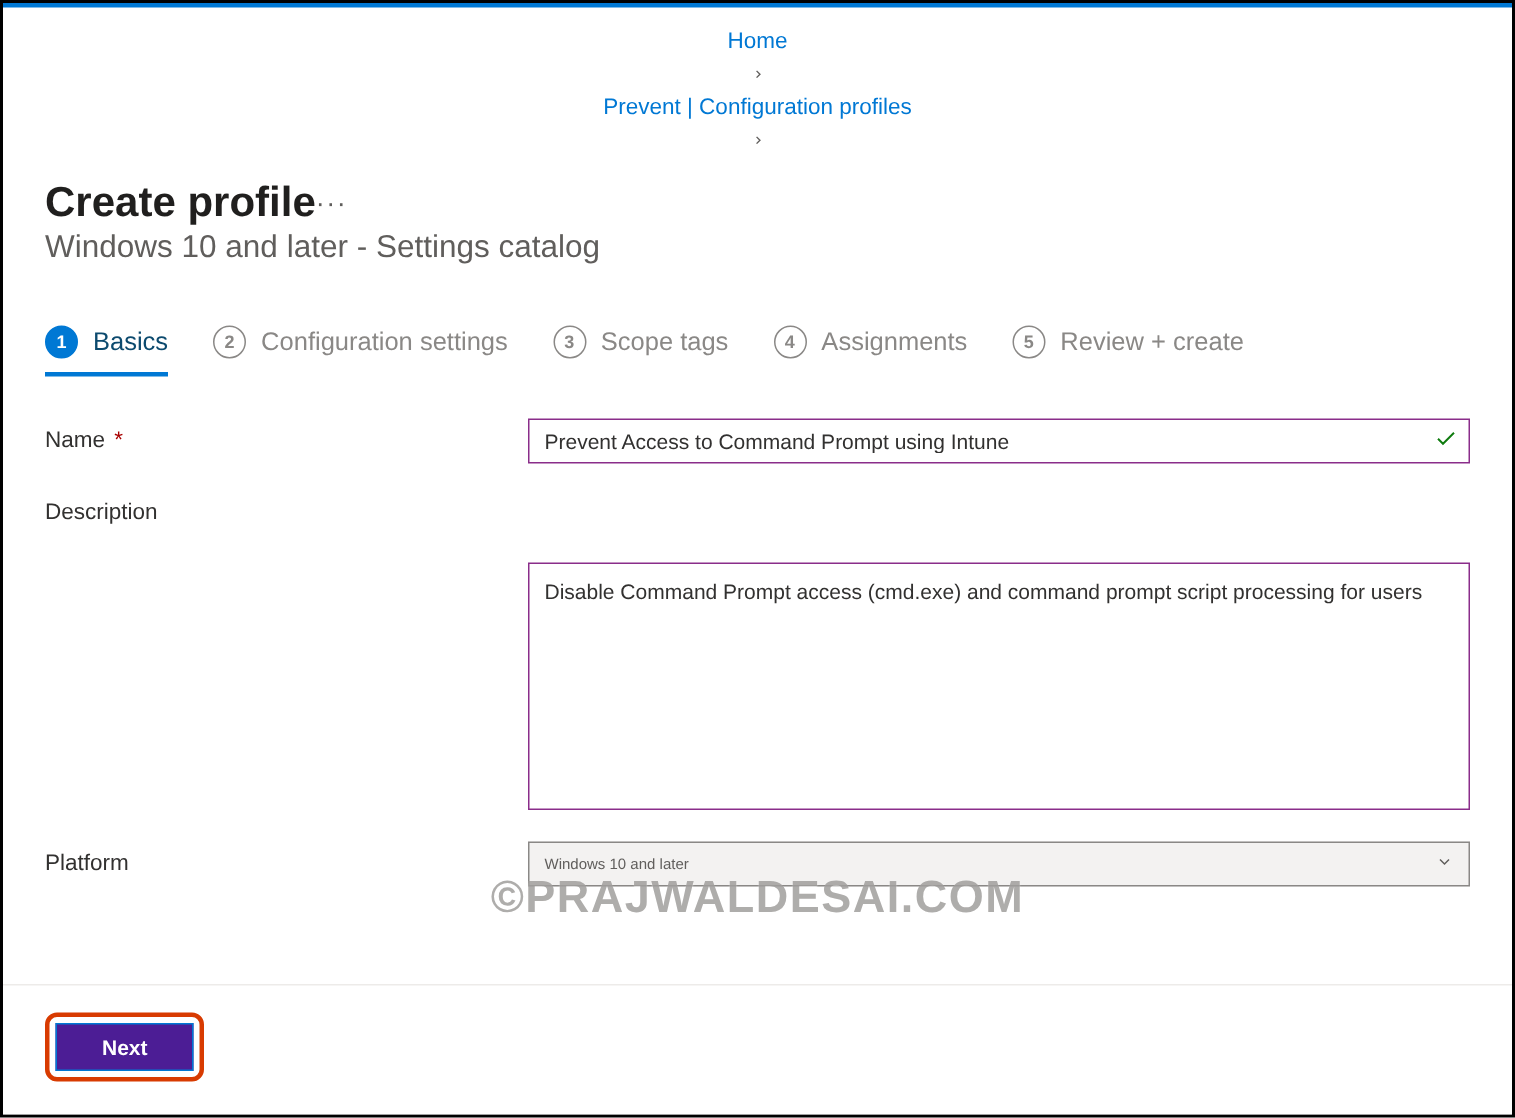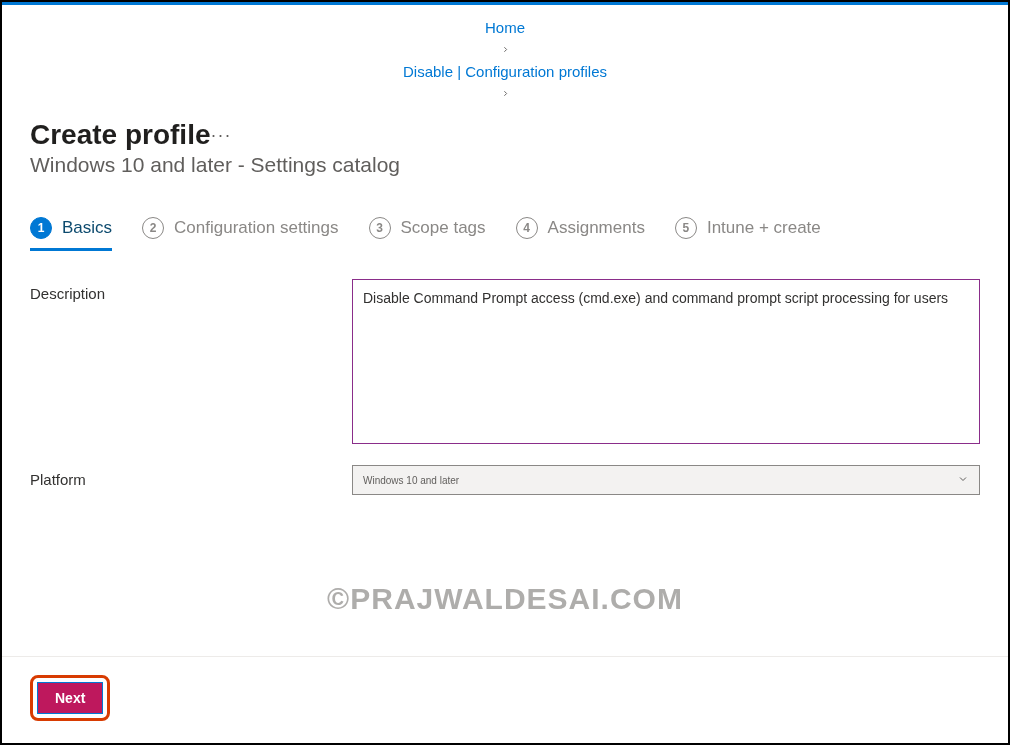--- a/index.html
+++ b/index.html
@@ -156,20 +156,21 @@
       width: 100%;
       height: 165px;
       border: 1px solid #8a2d8a;
       padding: 8px 10px;
       font-size: 14px;
       font-family: inherit;
       color: #323130;
       resize: none;
       outline: none;
       line-height: 1.45;
+      margin-top: 48px;
     }
     .select {
       width: 100%;
       height: 30px;
       border: 1px solid #8a8886;
       padding: 0 34px 0 10px;
       font-size: 10px;
       font-family: inherit;
       color: #605e5c;
       background: #f3f2f1;
@@ -225,41 +226,41 @@
       background: #f3f2f1;
       border-color: #c8c6c4;
       cursor: default;
     }
     .btn-primary-wrap {
       border: 3px solid #d83b01;
       border-radius: 8px;
       padding: 4px;
     }
     .btn-primary {
-      background: #be185d;
+      background: #4c1d95;
       color: #fff;
       border: 1px solid #0078d4;
       font-weight: 600;
-      padding: 0 17px;
+      padding: 0 30px;
     }
   </style>
 </head>
 <body>
 
 <div class="top-border"></div>
 
 <div class="content">
   <div class="breadcrumb">
     <a>Home</a>
     <span class="chev">
       <svg width="9" height="9" viewBox="0 0 24 24" fill="none" stroke="currentColor" stroke-width="2.5">
           <polyline points="9 18 15 12 9 6"></polyline>
         </svg>
     </span>
-    <a>Disable | Configuration profiles</a>
+    <a>Prevent | Configuration profiles</a>
     <span class="chev">
       <svg width="9" height="9" viewBox="0 0 24 24" fill="none" stroke="currentColor" stroke-width="2.5">
           <polyline points="9 18 15 12 9 6"></polyline>
         </svg>
     </span>
   </div>
 
   <div class="title-row">
     <h1 class="page-title">Create profile</h1>
     <span class="ellipsis">···</span>
@@ -278,24 +279,39 @@
     <div class="tab">
       <span class="num">3</span>
       <span class="label">Scope tags</span>
     </div>
     <div class="tab">
       <span class="num">4</span>
       <span class="label">Assignments</span>
     </div>
     <div class="tab">
       <span class="num">5</span>
-      <span class="label">Intune + create</span>
-    </div>
-  </div>
-
+      <span class="label">Review + create</span>
+    </div>
+  </div>
+
+  <div class="form-row">
+    <div class="form-label">
+      <span>Name</span><span class="req"> *</span>
+    </div>
+    <div class="form-control">
+      <div class="input-wrap">
+        <input type="text" class="text-input" value="Prevent Access to Command Prompt using Intune" style="">
+        <span class="check-icon">
+          <svg width="16" height="16" viewBox="0 0 24 24" fill="none" stroke="currentColor" stroke-width="2">
+              <polyline points="20 6 9 17 4 12"></polyline>
+            </svg>
+        </span>
+      </div>
+    </div>
+  </div>
 
   <div class="form-row">
     <div class="form-label">Description</div>
     <div class="form-control">
       <textarea class="textarea" style="">Disable Command Prompt access (cmd.exe) and command prompt script processing for users</textarea>
     </div>
   </div>
 
   <div class="form-row" style="margin-top:18px;">
     <div class="form-label">Platform</div>

